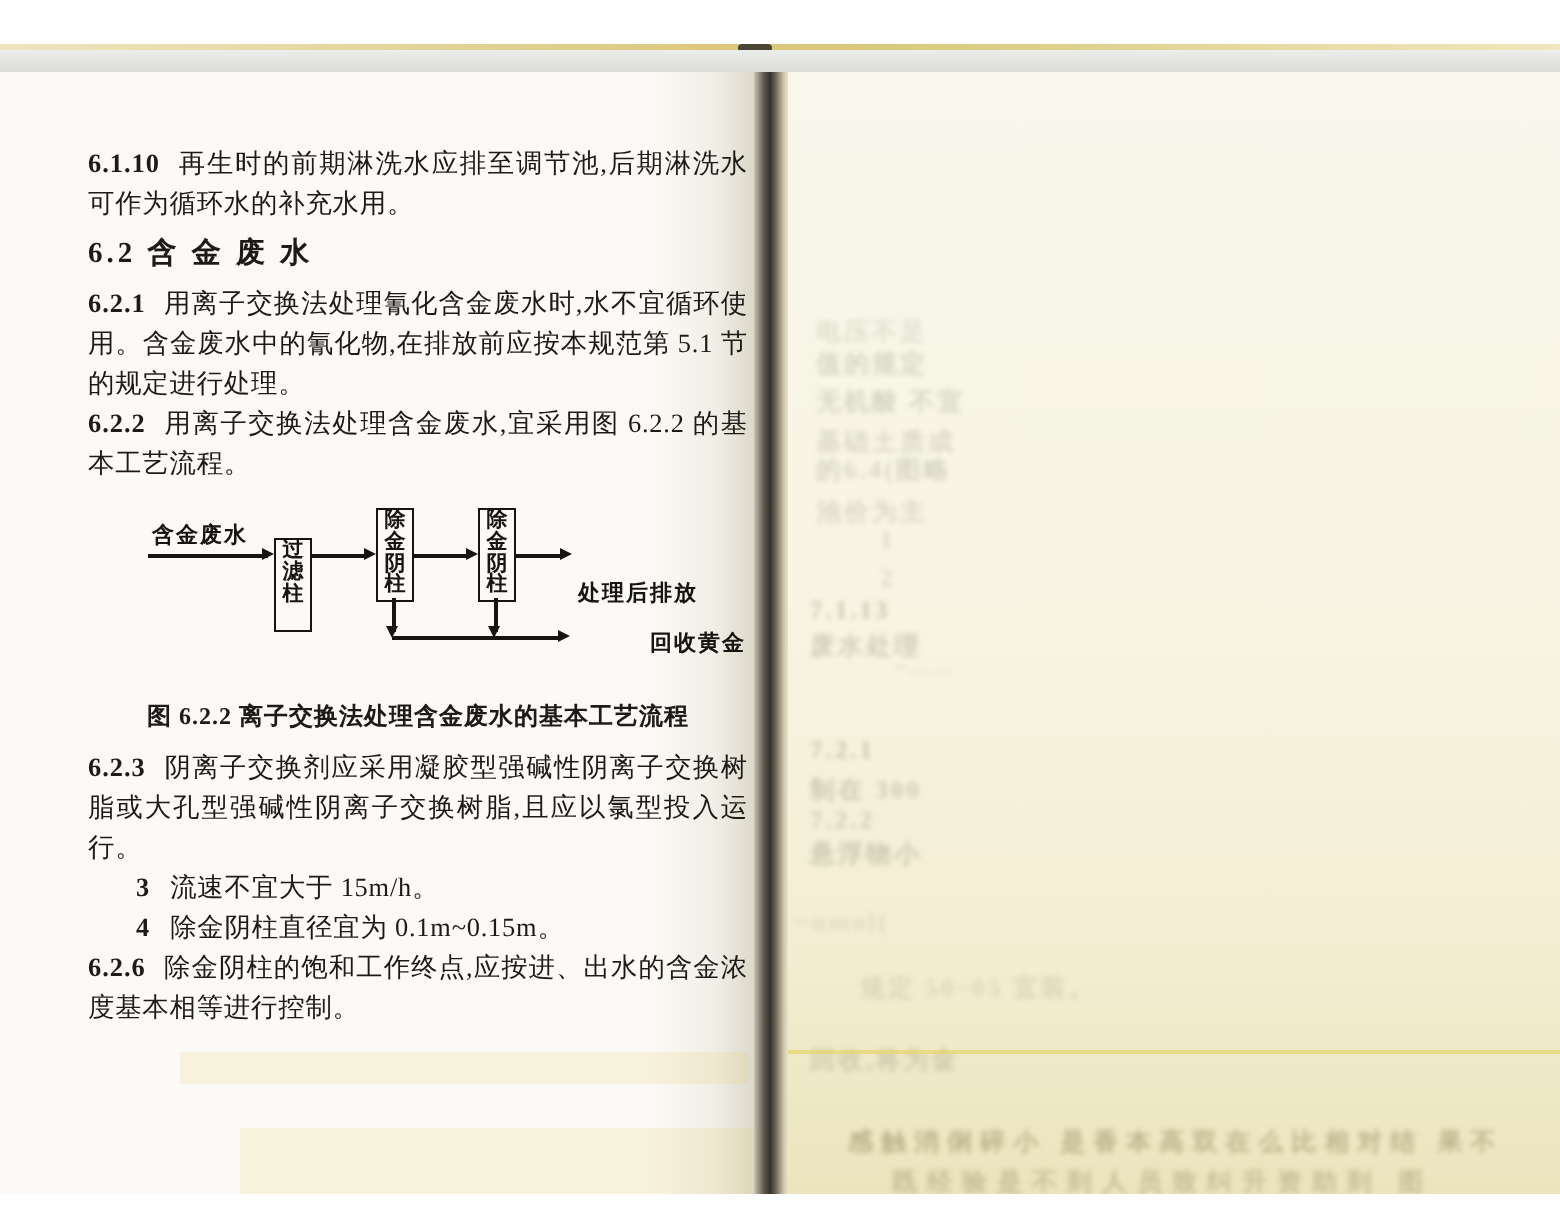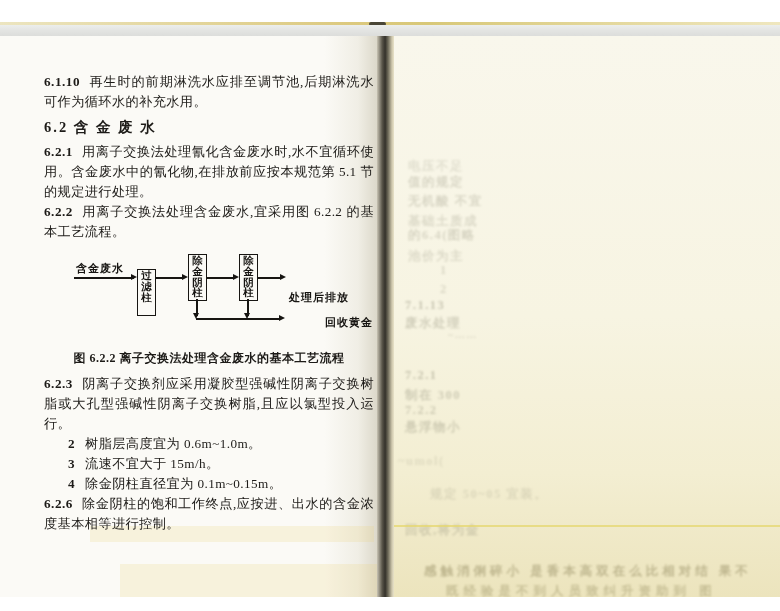--- a/index.html
+++ b/index.html
@@ -120,21 +120,20 @@
           <div class="arr-r" style="left:235px;top:70px;"></div>
           <div class="dlabel" style="left:245px;top:67px;margin-left:36px;">回收黄金</div>
         </div>
 
         <div class="caption">图 6.2.2  离子交换法处理含金废水的基本工艺流程</div>
 
         <p class="para"><span class="num">6.2.3</span><span>阴离子交换剂应采用凝胶型强碱性阴离子交换树脂或大孔型强碱性阴离子交换树脂,且应以氯型投入运行。</span></p>
 
 
 
-        <p class="li"><span class="num">2</span><span>树脂层高度宜为 0.6m~1.0m。</span></p>
         <p class="li"><span class="num">3</span><span>流速不宜大于 15m/h。</span></p>
         <p class="li"><span class="num">4</span><span>除金阴柱直径宜为 0.1m~0.15m。</span></p>
 
         <p class="para"><span class="num">6.2.6</span><span>除金阴柱的饱和工作终点,应按进、出水的含金浓度基本相等进行控制。</span></p>
       </div>
     </div>
 
     <div class="gutter"></div>
 
     <div class="page-right">

